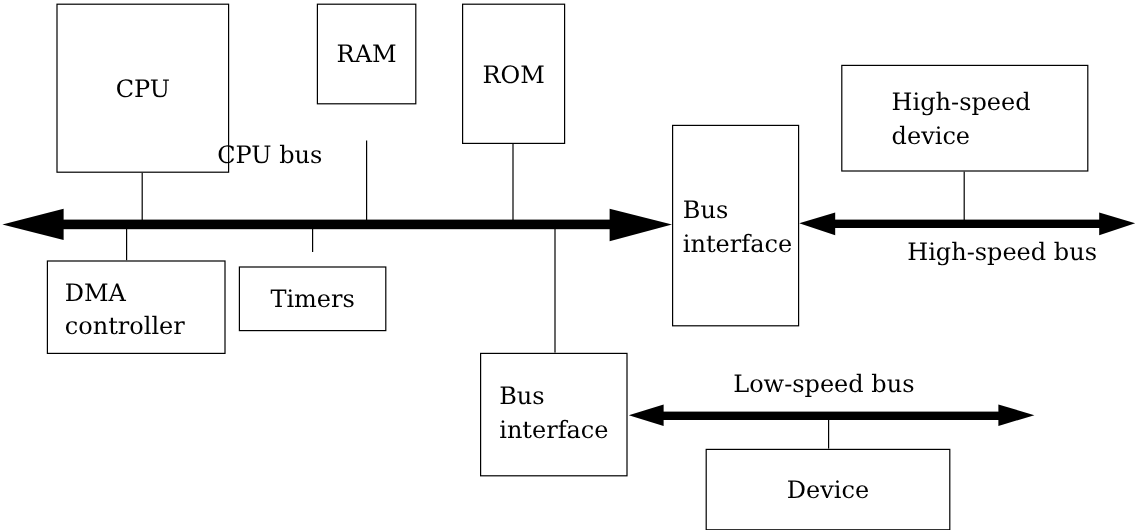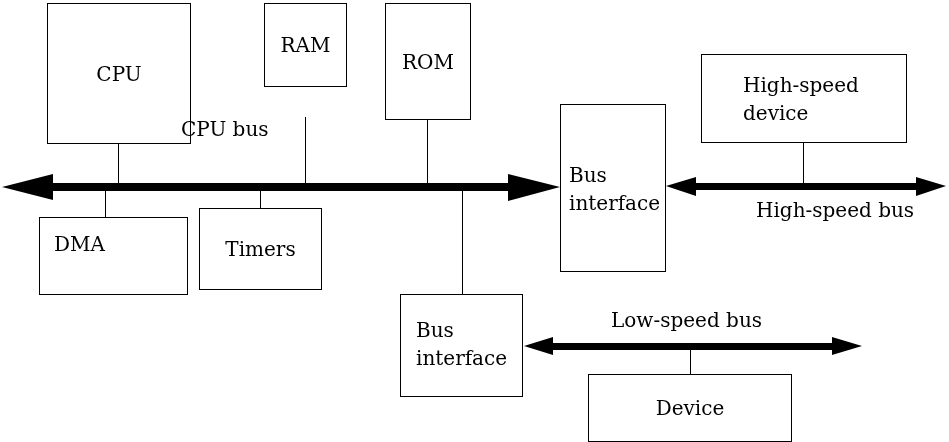--- a/index.html
+++ b/index.html
@@ -52,23 +52,24 @@
 <div class="box center" style="left:264px; top:3px; width:83px; height:84px;">
   <span style="font-size:20px;">RAM</span>
 </div>
 
 <div class="box center" style="left:385px; top:3px; width:86px; height:117px;">
   <span style="font-size:20px;">ROM</span>
 </div>
 
 <div class="box" style="left:39px; top:217px; width:149px; height:78px;">
   <div class="lbl" style="left:14px; top:13px;">DMA</div>
+  <div class="lbl" style="left:14px; top:40px;">controller</div>
 </div>
 
-<div class="box center" style="left:199px; top:208px; width:123px; height:82px;">
+<div class="box center" style="left:199px; top:222px; width:123px; height:54px;">
   <span style="font-size:20px;">Timers</span>
 </div>
 
 <div class="box" style="left:560px; top:104px; width:106px; height:168px;">
   <div class="lbl" style="left:8px; top:57px;">Bus</div>
   <div class="lbl" style="left:8px; top:85px;">interface</div>
 </div>
 
 <div class="box" style="left:701px; top:54px; width:206px; height:89px;">
   <div class="lbl" style="left:41px; top:17px;">High-speed</div>

